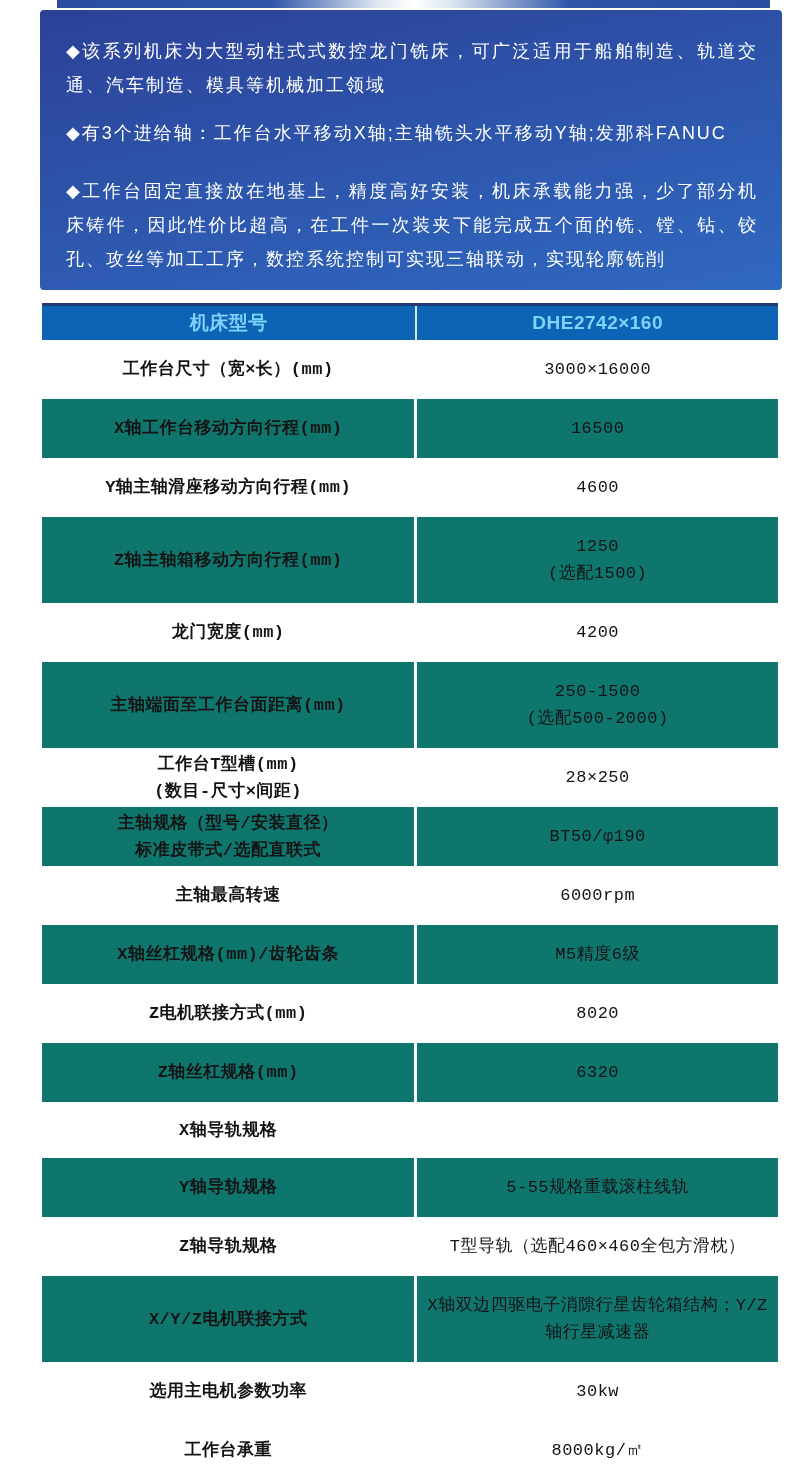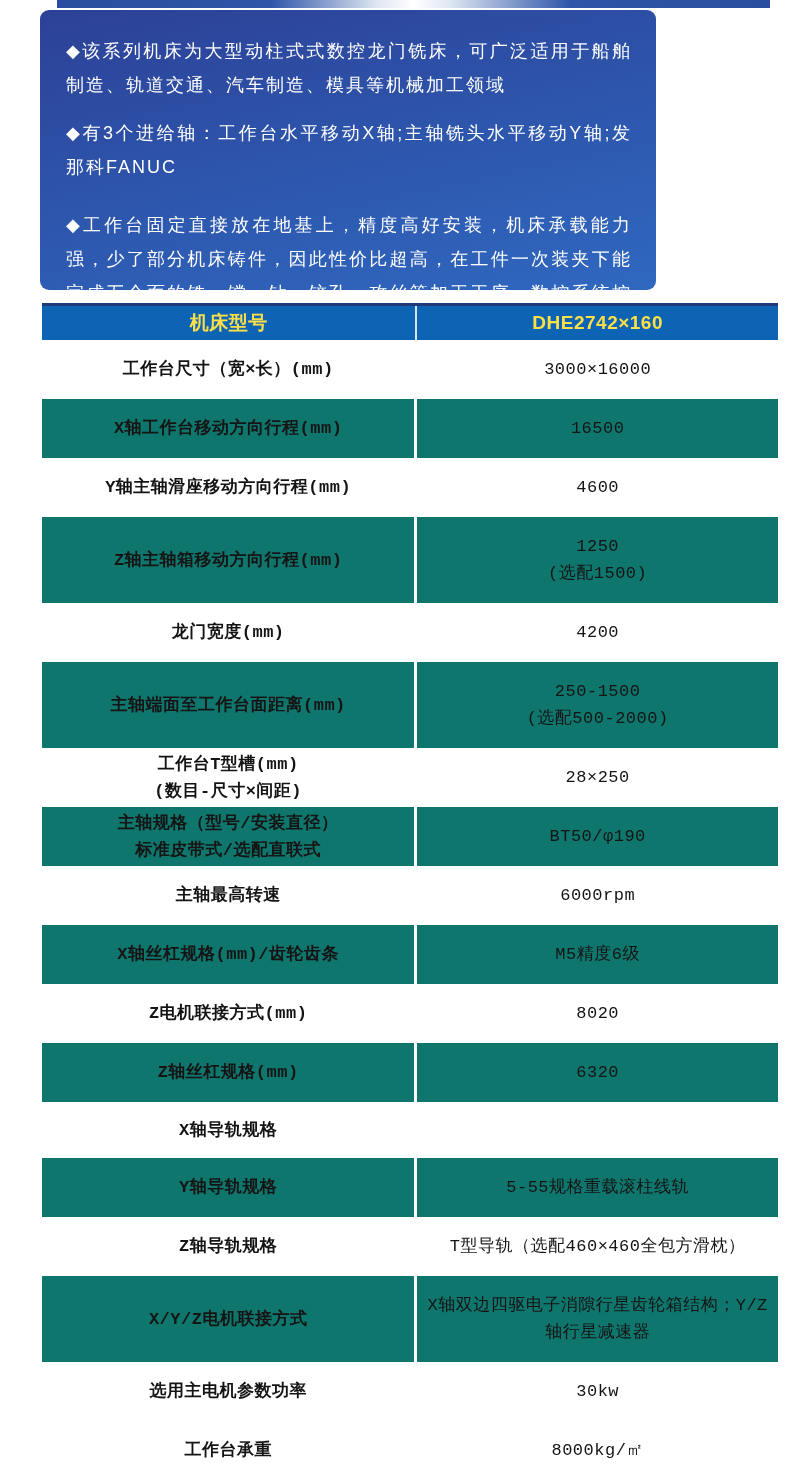--- a/index.html
+++ b/index.html
@@ -10,42 +10,42 @@
   }
 
   
   .top-strip{
     position:absolute;left:57px;top:0;width:713px;height:8px;
     background:linear-gradient(90deg,#2a4d9f 0%,#2e55a8 30%,#dfe7f2 45%,#ffffff 50%,#dfe7f2 55%,#2e55a8 72%,#2a4d9f 100%);
   }
 
   
   .intro-panel{
-    position:absolute;left:40px;top:10px;width:616px;height:280px;
-    border-radius:9px;
+    position:absolute;left:40px;top:10px;width:742px;height:280px;
+    border-radius:4px;
     background:linear-gradient(168deg,#2c4197 0%,#2d55ab 48%,#3068c0 100%);
     color:#ffffff;box-sizing:border-box;
     padding:24px 24px 0 26px;
   }
   .intro-panel p{
     margin:0 0 14px 0;
     font-size:18px;line-height:34px;letter-spacing:2px;
     text-align:justify;
   }
   .intro-panel p.gap{margin-bottom:24px;}
 
   
   .spec-table{
     position:absolute;left:42px;top:303px;width:736px;
     font-size:17px;color:#141414;letter-spacing:0.5px;
   }
   .spec-header{
     display:flex;align-items:stretch;
     background:#0d63b4;border-top:3px solid #203a78;
-    color:#fde047;font-weight:bold;font-size:19px;
+    color:#7dd3fc;font-weight:bold;font-size:19px;
   }
   .spec-header .hcell{
     display:flex;align-items:center;justify-content:center;
     min-height:34px;box-sizing:border-box;
   }
   .spec-header .hcell.left{width:51%;border-right:2px solid #d9e4f2;}
   .spec-header .hcell.right{width:49%;}
 
   .spec-row{display:flex;align-items:stretch;background:#ffffff;font-family:Liberation Mono, monospace;}
   .spec-row.shaded{background:#0f766e;}

